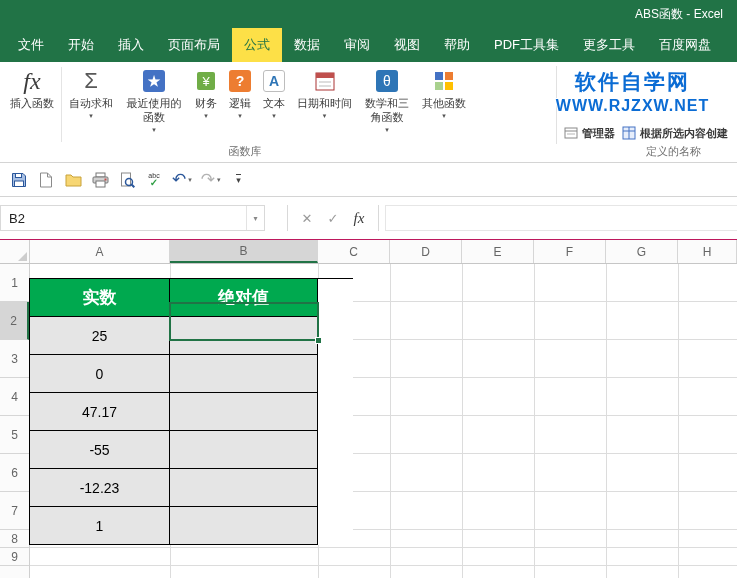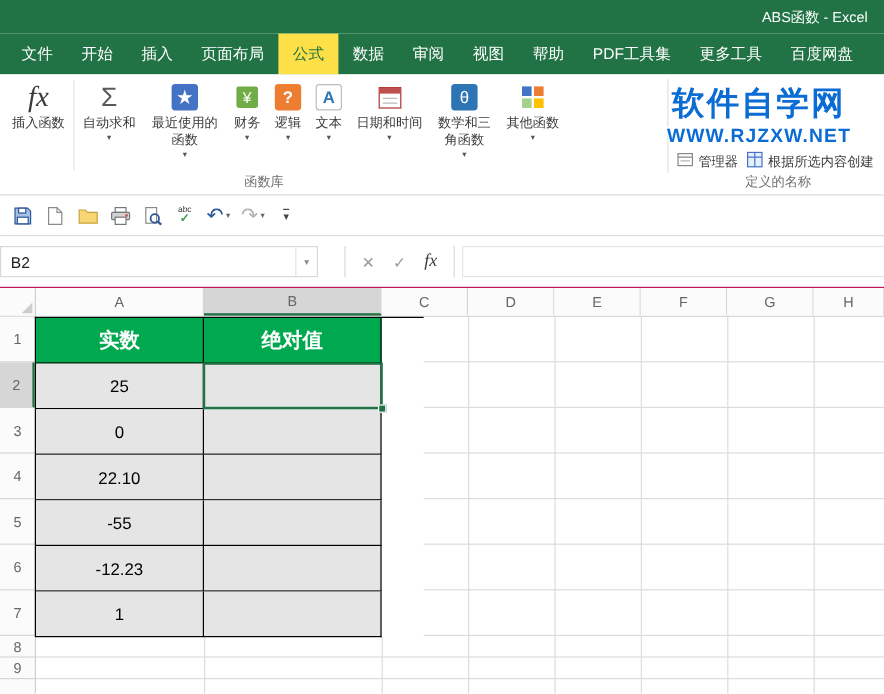--- a/index.html
+++ b/index.html
@@ -20,26 +20,26 @@
   
   .ribbon{position:absolute;top:62px;left:0;right:0;height:101px;background:#fff;
     border-bottom:1px solid #d4d4d4;}
   .ribflex{display:flex;align-items:flex-start;padding:3px 0 0 4px;height:82px;}
   .rbtn{display:flex;flex-direction:column;align-items:center;padding:2px 6px 0;cursor:default;}
   .ricon{height:28px;display:flex;align-items:center;justify-content:center;margin-bottom:2px;}
   .rlabel{font-size:11px;color:#3b3b3b;text-align:center;line-height:1.25;max-width:60px;word-break:break-all;}
   .rlabel.w58{width:58px;} .rlabel.w46{width:46px;}
   .rarrow{font-size:7px;color:#555;margin-top:1px;line-height:1;}
   .vsep{width:1px;background:#e4e4e4;align-self:stretch;margin:2px 1px;}
-  .grouplabel{position:absolute;bottom:3px;font-size:11px;color:#6e6e6e;text-align:center;}
+  .grouplabel{position:absolute;bottom:3px;font-size:11px;color:#6e6e6e;text-align:center;margin-left:25px;}
   #gl-funcs{left:0;width:440px;}
   #gl-names{left:560px;width:177px;}
   .groupsep{position:absolute;left:556px;top:4px;bottom:18px;width:1px;background:#e1e1e1;}
   .ngroup{position:absolute;left:560px;top:0;right:0;height:82px;}
-  .smallbtn{position:absolute;display:flex;align-items:center;gap:4px;font-size:11px;color:#3b3b3b;white-space:nowrap;}
+  .smallbtn{position:absolute;display:flex;align-items:flex-start;gap:4px;font-size:11px;color:#3b3b3b;white-space:nowrap;font-weight:bold;}
   
   .ic-fx{font-family:"Liberation Serif",serif;font-style:italic;font-size:24px;color:#3b3b3b;}
   .ic-sum{font-size:22px;color:#595959;}
   .chip{width:22px;height:22px;border-radius:3px;display:flex;align-items:center;justify-content:center;
     color:#fff;font-size:14px;font-weight:bold;}
   .ic-star{background:#4472c4;}
   .ic-logic{background:#ed7d31;}
   .ic-text{background:#fff;border:1px solid #bdbdbd;color:#2e75b6;}
   .ic-theta{background:#2e75b6;font-weight:normal;}
 
@@ -91,34 +91,34 @@
       707px 1px,707px 1px,707px 1px,707px 1px,707px 1px,707px 1px,707px 1px,707px 1px,707px 1px;
     background-position:140px 0,288px 0,360px 0,432px 0,504px 0,576px 0,648px 0,
       0 37px,0 75px,0 113px,0 151px,0 189px,0 227px,0 265px,0 283px,0 301px;}
   .gutter{position:absolute;left:0;top:0;width:30px;height:314px;background:#fbfbfb;
     border-right:1px solid #cfcfcf;display:flex;flex-direction:column;font-size:12px;color:#666;}
   .rh{display:flex;align-items:center;justify-content:center;border-bottom:1px solid #d6d6d6;}
   .rh.h38{height:38px;} .rh.h18{height:18px;}
   .rh.selrow{background:#d6d6d6;border-right:2px solid #217346;}
 
   
-  .xtable{position:absolute;left:29px;top:0;width:324px;border-top:1px solid #000;border-left:1px solid #000;background:#fff;}
+  .xtable{position:absolute;left:29px;top:14px;width:324px;border-top:1px solid #000;border-left:1px solid #000;background:#fff;}
   .trow{display:flex;height:38px;}
   .tc{border-right:1px solid #000;border-bottom:1px solid #000;display:flex;align-items:center;justify-content:center;
     font-size:14px;color:#000;background:#e5e5e5;}
   .tc.a{width:140px;} .tc.b{width:148px;}
   .tc.th{background:#00a94f;color:#fff;font-weight:bold;font-size:17px;}
 
   
   .sel{position:absolute;left:169px;top:38px;width:150px;height:39px;border:2px solid #217346;pointer-events:none;}
   .handle{position:absolute;right:-5px;bottom:-5px;width:7px;height:7px;background:#217346;border:1px solid #fff;}
 
   
   .wm{position:absolute;left:545px;top:68px;width:175px;text-align:center;z-index:40;color:#0b6cd4;pointer-events:none;}
-  .wm1{font-size:27px;font-weight:bold;letter-spacing:2px;white-space:nowrap;
+  .wm1{font-size:21px;font-weight:bold;letter-spacing:2px;white-space:nowrap;
     text-shadow:1px 0 #fff,-1px 0 #fff,0 1px #fff,0 -1px #fff;}
   .wm2{font-size:16px;font-weight:bold;letter-spacing:1px;margin-top:1px;
     text-shadow:1px 0 #fff,-1px 0 #fff,0 1px #fff,0 -1px #fff;}
 </style>
 </head>
 <body>
 
 <div class="titlebar">
   <span>ABS函数 - Excel</span>
 </div>
@@ -348,21 +348,21 @@
     </div>
     <div class="trow">
       <div class="tc a">25</div>
       <div class="tc b"></div>
     </div>
     <div class="trow">
       <div class="tc a">0</div>
       <div class="tc b"></div>
     </div>
     <div class="trow">
-      <div class="tc a">22.10</div>
+      <div class="tc a">47.17</div>
       <div class="tc b"></div>
     </div>
     <div class="trow">
       <div class="tc a">-55</div>
       <div class="tc b"></div>
     </div>
     <div class="trow">
       <div class="tc a">-12.23</div>
       <div class="tc b"></div>
     </div>

